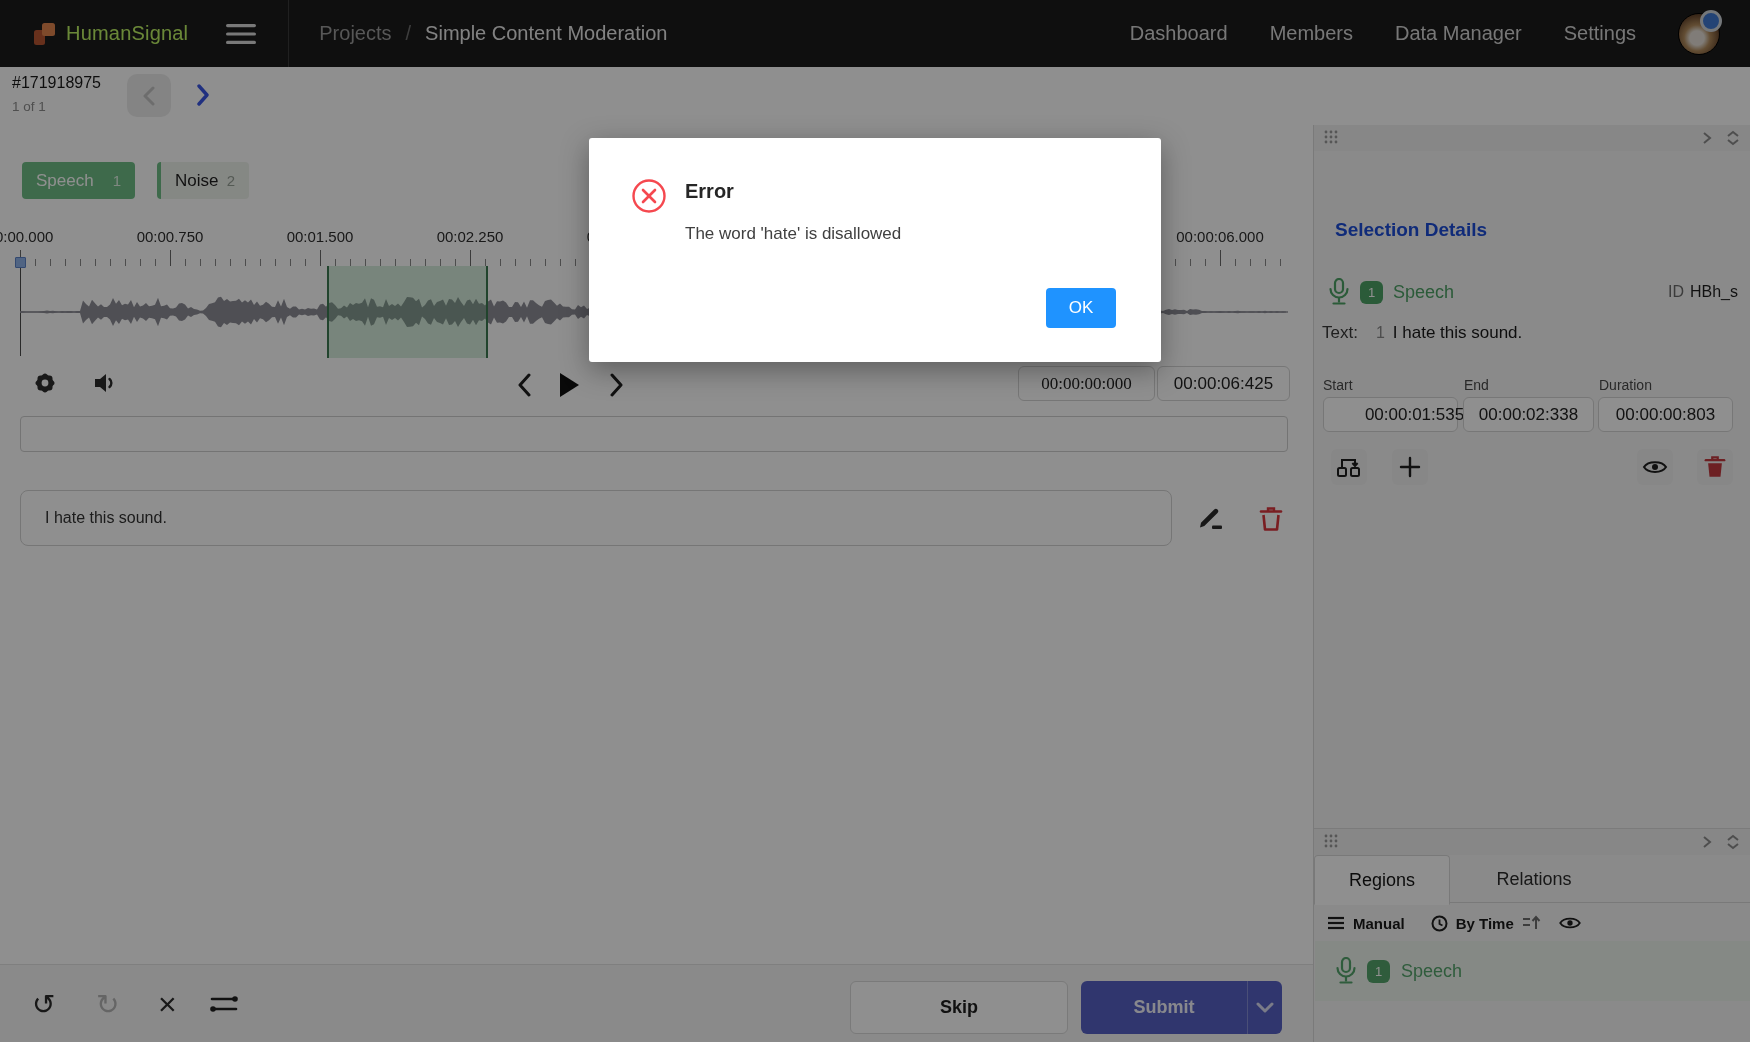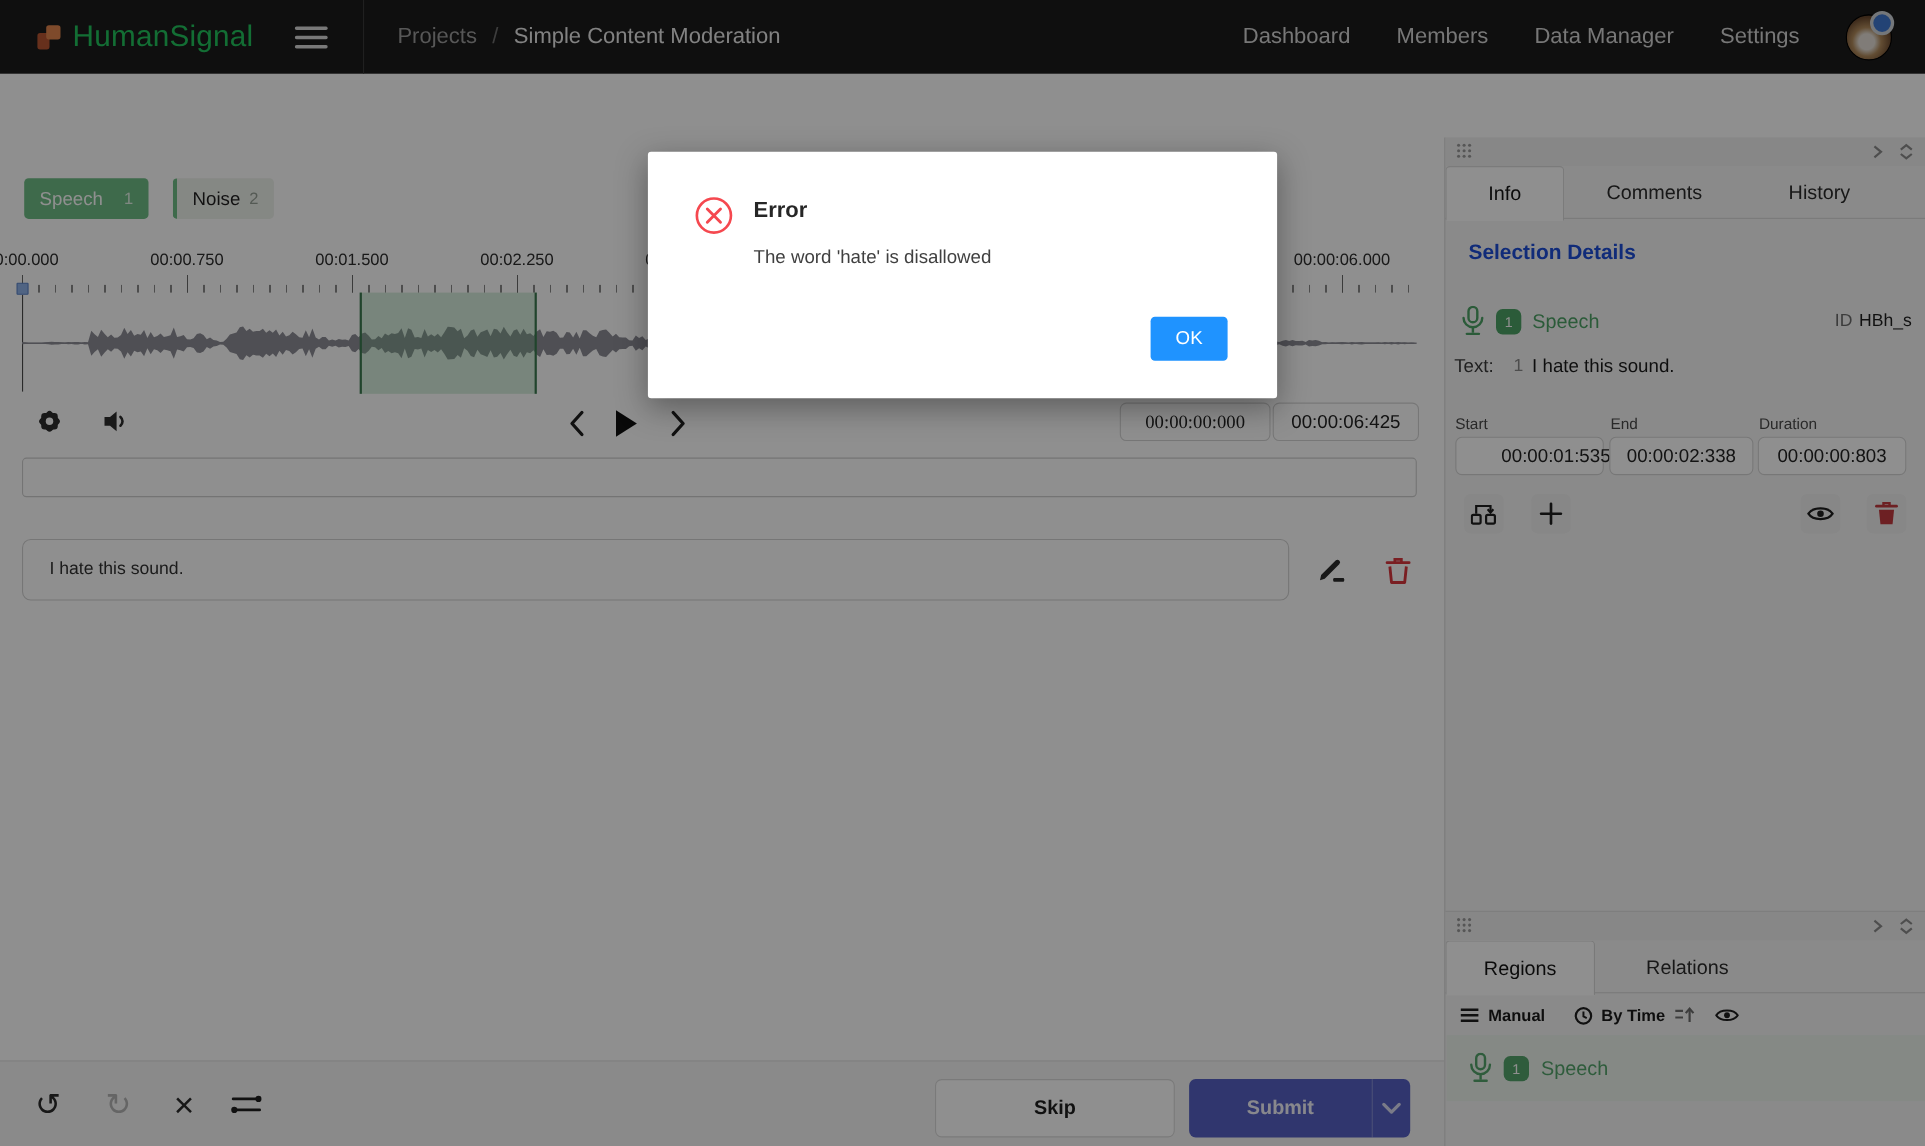--- a/index.html
+++ b/index.html
@@ -3,21 +3,21 @@
 <meta charset="utf-8">
 <style>
   html,body{margin:0;padding:0;background:#666;}
   #app{position:relative;width:1750px;height:1042px;overflow:hidden;background:#ffffff;
        font-family:"Liberation Sans",sans-serif;-webkit-font-smoothing:antialiased;}
   .abs{position:absolute;}
   
   #topnav{position:absolute;left:0;top:0;width:1750px;height:67px;background:#1b1b1b;
           display:flex;align-items:center;}
   .brand{display:flex;align-items:center;margin-left:33px;}
-  .brand-text{color:#22c55e;font-size:27px;font-weight:500;letter-spacing:.2px;margin-left:9px;}
+  .brand-text{color:#bef264;font-size:20px;font-weight:500;letter-spacing:.2px;margin-left:9px;}
   .hamburger{margin-left:38px;cursor:pointer;}
   .nav-divider{width:1px;height:67px;background:#3a3a3a;margin-left:32px;}
   .crumb{font-size:20px;margin-left:30px;color:#9b9b9b;}
   .crumb-sep{color:#6e6e6e;margin:0 14px;font-size:20px;}
   .crumb-title{color:#e8e8e8;font-size:20px;}
   .nav-right{margin-left:auto;display:flex;align-items:center;gap:42px;margin-right:30px;}
   .nav-link{color:#d4d4d4;font-size:20px;cursor:pointer;}
   .avatar{position:relative;width:40px;height:40px;border-radius:50%;
           background:radial-gradient(circle at 45% 60%, #e4ded6 0 22%, #b08a5c 40%, #6b4a2f 68%, #3a2a1c 100%);
           border:1px solid #000;}
@@ -137,20 +137,34 @@
       <span class="nav-link">Dashboard</span>
       <span class="nav-link">Members</span>
       <span class="nav-link">Data Manager</span>
       <span class="nav-link">Settings</span>
       <div class="avatar">
         <div class="avatar-badge"></div>
       </div>
     </div>
   </div>
 
+  <div id="task-strip">
+    <span id="task-id">#171918975</span>
+    <span id="task-counter">1 of 1</span>
+    <div class="prev-btn">
+      <svg width="14" height="20" viewBox="0 0 14 20">
+        <polyline points="11,2 3,10 11,18" fill="none" stroke="#c2c2c2" stroke-width="3" stroke-linecap="round" stroke-linejoin="round"></polyline>
+      </svg>
+    </div>
+    <div class="next-btn">
+      <svg width="14" height="22" viewBox="0 0 14 22">
+        <polyline points="3,2 11,11 3,20" fill="none" stroke="#3a56e4" stroke-width="3.4" stroke-linecap="round" stroke-linejoin="round"></polyline>
+      </svg>
+    </div>
+  </div>
 
   <div id="main">
     <div class="chip" id="chip-speech">
       <span class="chip-label">Speech</span>
       <span class="chip-count">1</span>
     </div>
     <div class="chip" id="chip-noise">
       <span class="chip-label">Noise</span>
       <span class="chip-count">2</span>
     </div>
@@ -282,25 +296,20 @@
               <polyline points="2,2 8,7 2,12" fill="none" stroke="#8c8c8c" stroke-width="2"></polyline>
             </svg>
         </span>
         <span>
           <svg width="14" height="16" viewBox="0 0 14 16">
             <polyline points="2,6 7,2 12,6" fill="none" stroke="#8c8c8c" stroke-width="2"></polyline>
             <polyline points="2,10 7,14 12,10" fill="none" stroke="#8c8c8c" stroke-width="2"></polyline>
           </svg>
         </span>
       </span>
-    </div>
-    <div class="tabs-row" style="top:26px;">
-      <div class="tab active" style="left:0;width:106px;">Info</div>
-      <div class="tab" style="left:130px;width:120px;">Comments</div>
-      <div class="tab" style="left:290px;width:100px;">History</div>
     </div>
     <div class="abs" style="left:21px;top:94px;font-size:19px;font-weight:700;color:#1d4ed8;">Selection Details</div>
 
     <div class="abs" style="left:14px;top:152px;width:410px;height:30px;display:flex;align-items:center;">
       <span>
         <svg width="22" height="28" viewBox="0 0 22 28">
           <rect x="7" y="1" width="8" height="14" rx="4" fill="none" stroke="#4ea266" stroke-width="2.2"></rect>
           <path d="M2.5 11 a8.5 8.5 0 0 0 17 0" fill="none" stroke="#4ea266" stroke-width="2.2" stroke-linecap="round"></path>
           <line x1="11" y1="20" x2="11" y2="24.5" stroke="#4ea266" stroke-width="2.2"></line>
           <line x1="5.5" y1="25.5" x2="16.5" y2="25.5" stroke="#4ea266" stroke-width="2.2" stroke-linecap="round"></line>

